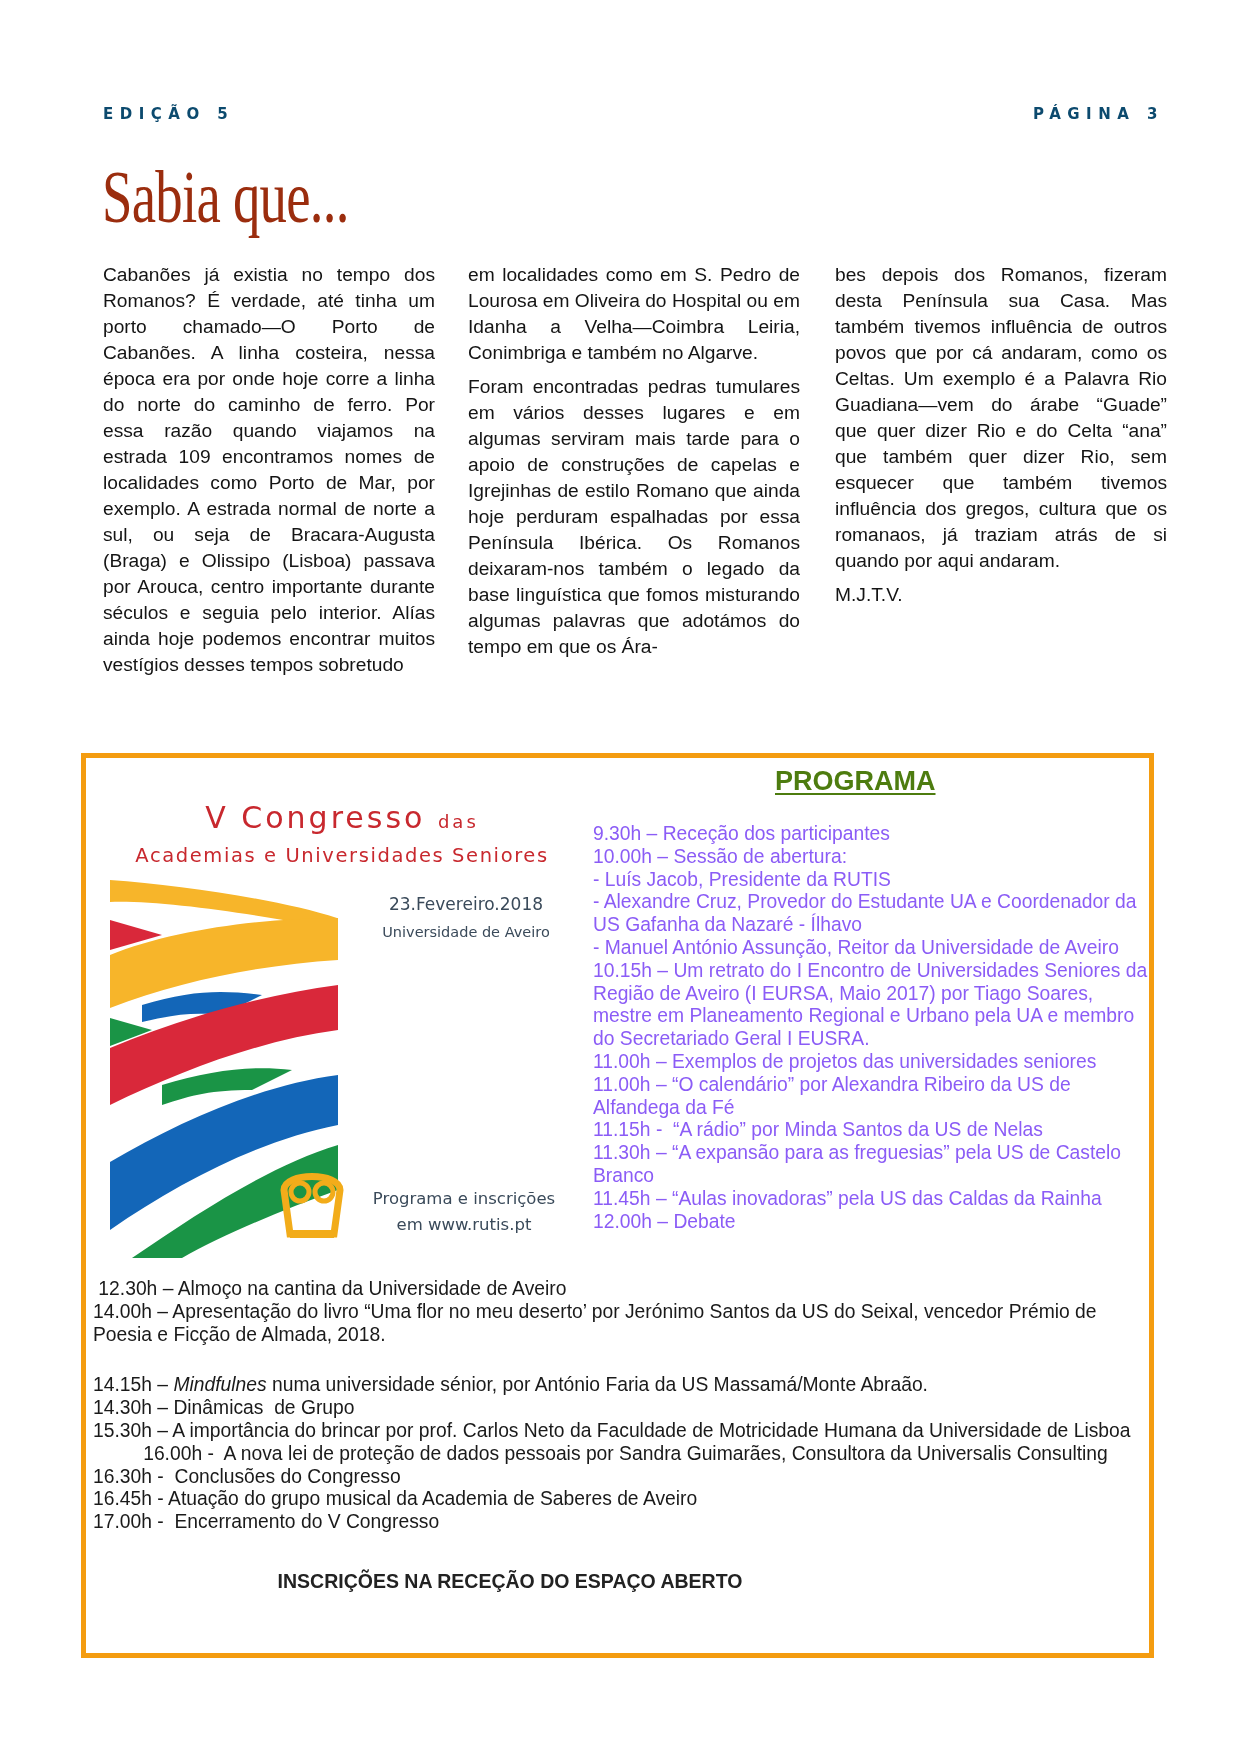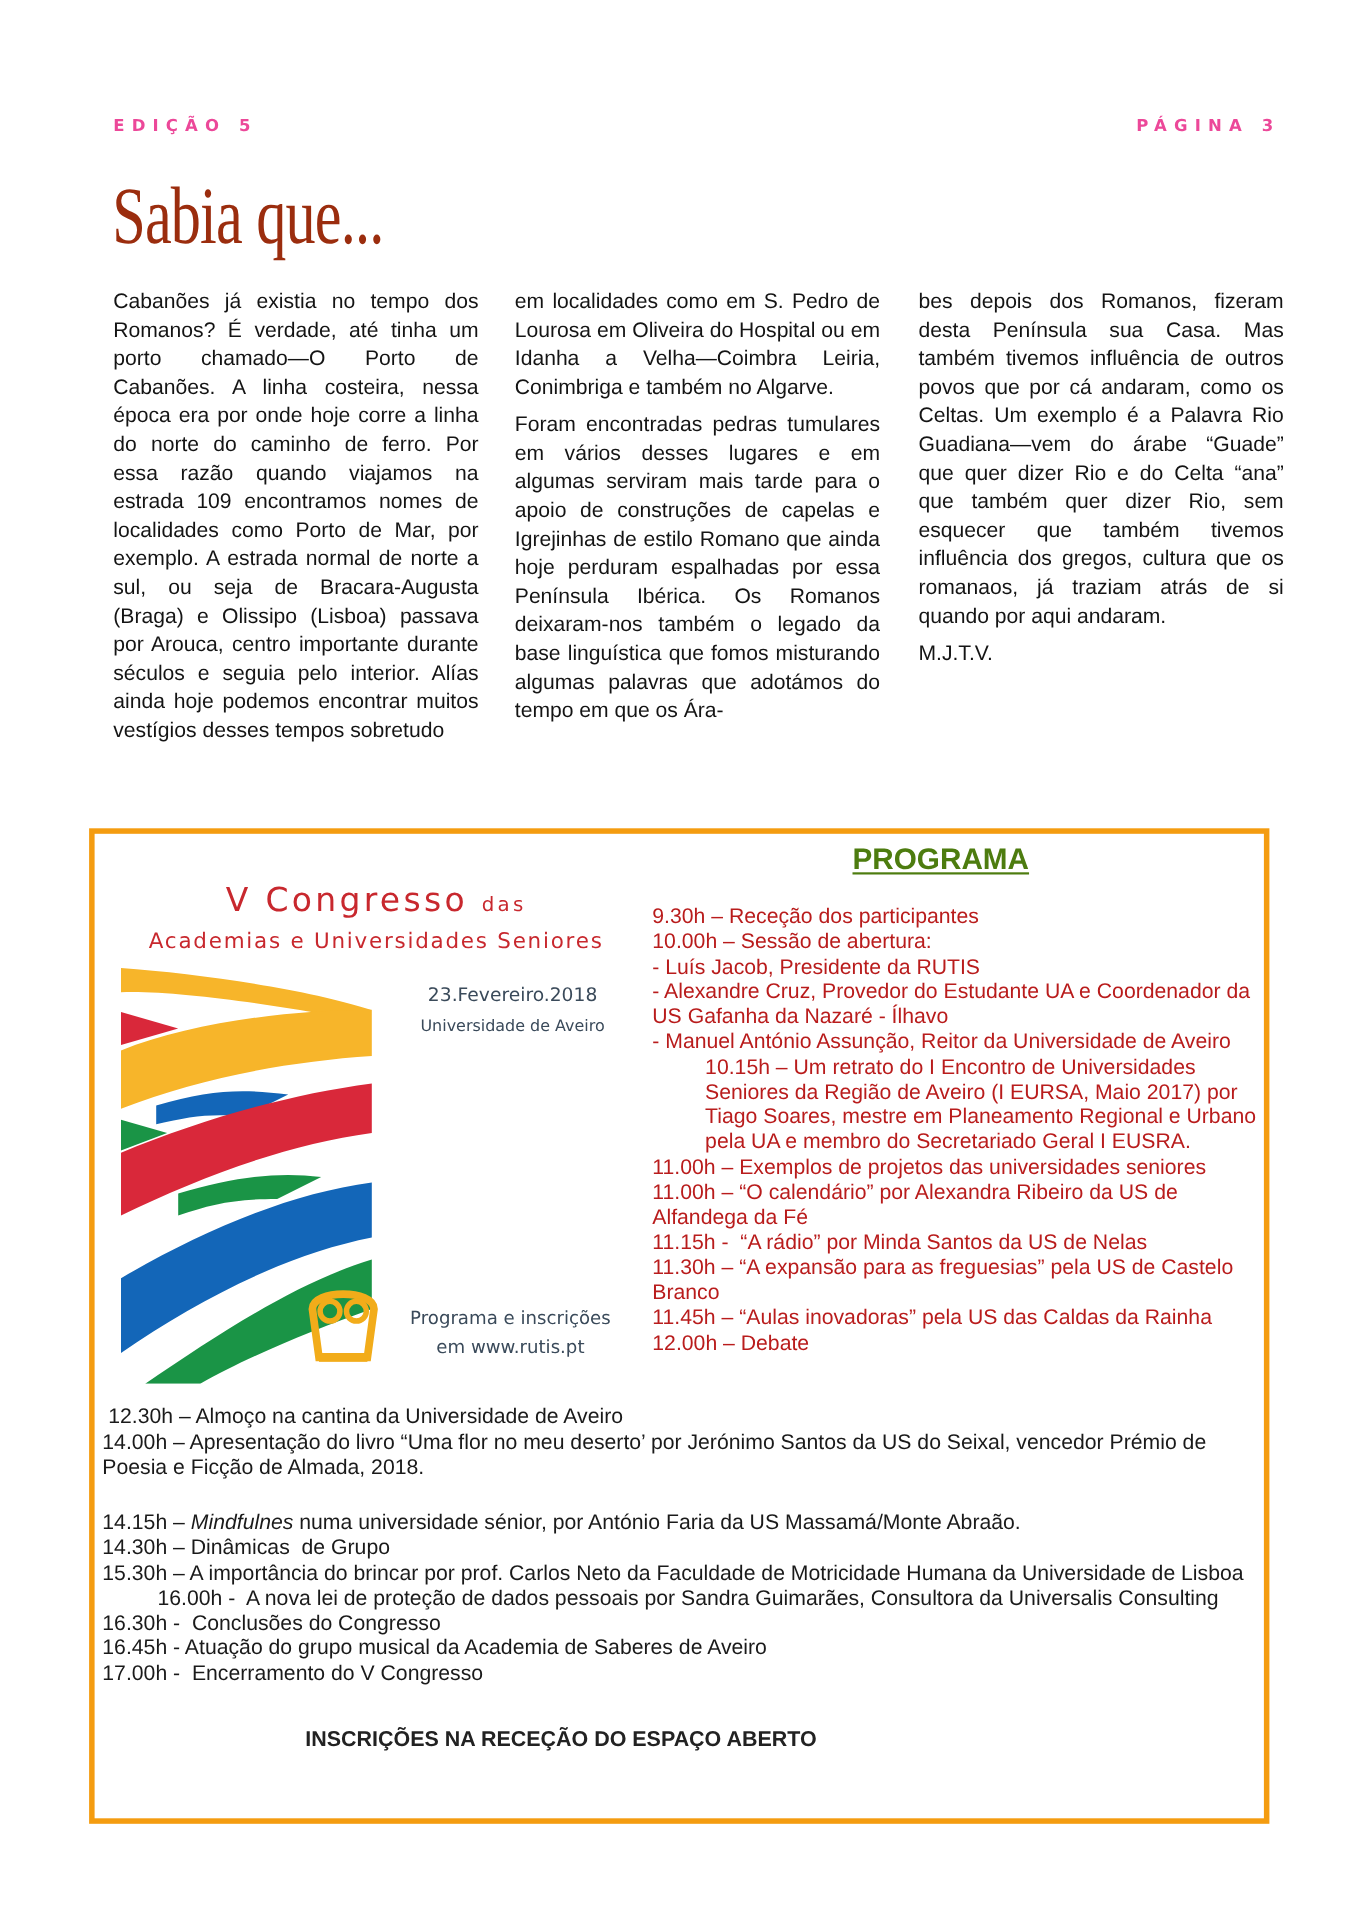--- a/index.html
+++ b/index.html
@@ -1,39 +1,39 @@
 <!DOCTYPE html>
 <html><head>
 <meta charset="utf-8">
 <style>
   html, body { margin: 0; padding: 0; background: #ffffff; }
   body { width: 1240px; height: 1754px; position: relative; overflow: hidden;
          font-family: "Liberation Sans", sans-serif; color: #111; }
   .running-head { position: absolute; top: 105px; font-family: "DejaVu Sans", sans-serif;
-         font-size: 15px; font-weight: bold; letter-spacing: 6.5px; color: #ec4899; }
+         font-size: 15px; font-weight: bold; letter-spacing: 6.5px; color: #0c4a6e; }
   .rh-left { left: 103px; }
   .rh-right { right: 76px; }
   .title { position: absolute; left: 102px; top: 160px; margin: 0;
          font-family: "Liberation Serif", serif; font-size: 74px; font-weight: normal;
          color: #9b2d0e; transform: scaleX(0.74); transform-origin: left top; letter-spacing: -1px;
          line-height: 1; }
   .col { position: absolute; top: 262px; width: 332px; font-size: 19.2px; line-height: 26px;
          text-align: justify; color: #141414; }
   .col p { margin: 0 0 8px 0; }
   .col1 { left: 103px; }
   .col2 { left: 468px; }
   .col3 { left: 835px; }
   .box { position: absolute; left: 81px; top: 753px; width: 1063px; height: 895px;
          border: 5px solid #f49c10; box-sizing: content-box; }
   .poster { position: absolute; left: 102px; top: 790px; width: 480px; height: 468px; }
   .poster svg { display: block; }
   .prog-title { position: absolute; left: 775px; top: 766px; font-size: 27px; font-weight: bold;
          color: #4d7c0f; text-decoration: underline; text-underline-offset: 3px; margin: 0; }
   .prog-right { position: absolute; left: 593px; top: 823px; width: 560px; font-size: 19.3px;
-         line-height: 22.8px; color: #b91c1c; }
+         line-height: 22.8px; color: #8b5cf6; }
   .prog-bottom { position: absolute; left: 93px; top: 1278px; width: 1065px; font-size: 19.3px;
          line-height: 22.8px; color: #1a1a1a; }
   .prog-right div, .prog-bottom div { white-space: normal; }
   .footer-note { position: absolute; left: 0; width: 1020px; top: 1570px; text-align: center;
          font-size: 19.5px; font-weight: bold; color: #222; }
   .poster-text { font-family: "DejaVu Sans", sans-serif; }
 </style>
 </head>
 <body>
 
@@ -87,21 +87,21 @@
 </div>
 
 <h2 class="prog-title">PROGRAMA</h2>
 
 <div class="prog-right" id="prog-right">
     <div style="white-space: pre-wrap;">9.30h – Receção dos participantes</div>
     <div style="white-space: pre-wrap;">10.00h – Sessão de abertura:</div>
     <div style="white-space: pre-wrap;">- Luís Jacob, Presidente da RUTIS</div>
     <div style="white-space: pre-wrap;">- Alexandre Cruz, Provedor do Estudante UA e Coordenador da US Gafanha da Nazaré - Ílhavo</div>
     <div style="white-space: pre-wrap;">- Manuel António Assunção, Reitor da Universidade de Aveiro</div>
-    <div style="white-space: pre-wrap; margin-left: 48px;">10.15h – Um retrato do I Encontro de Universidades Seniores da Região de Aveiro (I EURSA, Maio 2017) por Tiago Soares, mestre em Planeamento Regional e Urbano pela UA e membro do Secretariado Geral I EUSRA.</div>
+    <div style="white-space: pre-wrap;">10.15h – Um retrato do I Encontro de Universidades Seniores da Região de Aveiro (I EURSA, Maio 2017) por Tiago Soares, mestre em Planeamento Regional e Urbano pela UA e membro do Secretariado Geral I EUSRA.</div>
     <div style="white-space: pre-wrap;">11.00h – Exemplos de projetos das universidades seniores</div>
     <div style="white-space: pre-wrap;">11.00h – “O calendário” por Alexandra Ribeiro da US de Alfandega da Fé</div>
     <div style="white-space: pre-wrap;">11.15h -  “A rádio” por Minda Santos da US de Nelas</div>
     <div style="white-space: pre-wrap;">11.30h – “A expansão para as freguesias” pela US de Castelo Branco</div>
     <div style="white-space: pre-wrap;">11.45h – “Aulas inovadoras” pela US das Caldas da Rainha</div>
     <div style="white-space: pre-wrap;">12.00h – Debate</div>
   </div>
 <div class="prog-bottom" id="prog-bottom">
     <div style="white-space: pre-wrap;"> 12.30h – Almoço na cantina da Universidade de Aveiro</div>
     <div style="white-space: pre-wrap;">14.00h – Apresentação do livro “Uma flor no meu deserto’ por Jerónimo Santos da US do Seixal, vencedor Prémio de Poesia e Ficção de Almada, 2018.</div>

